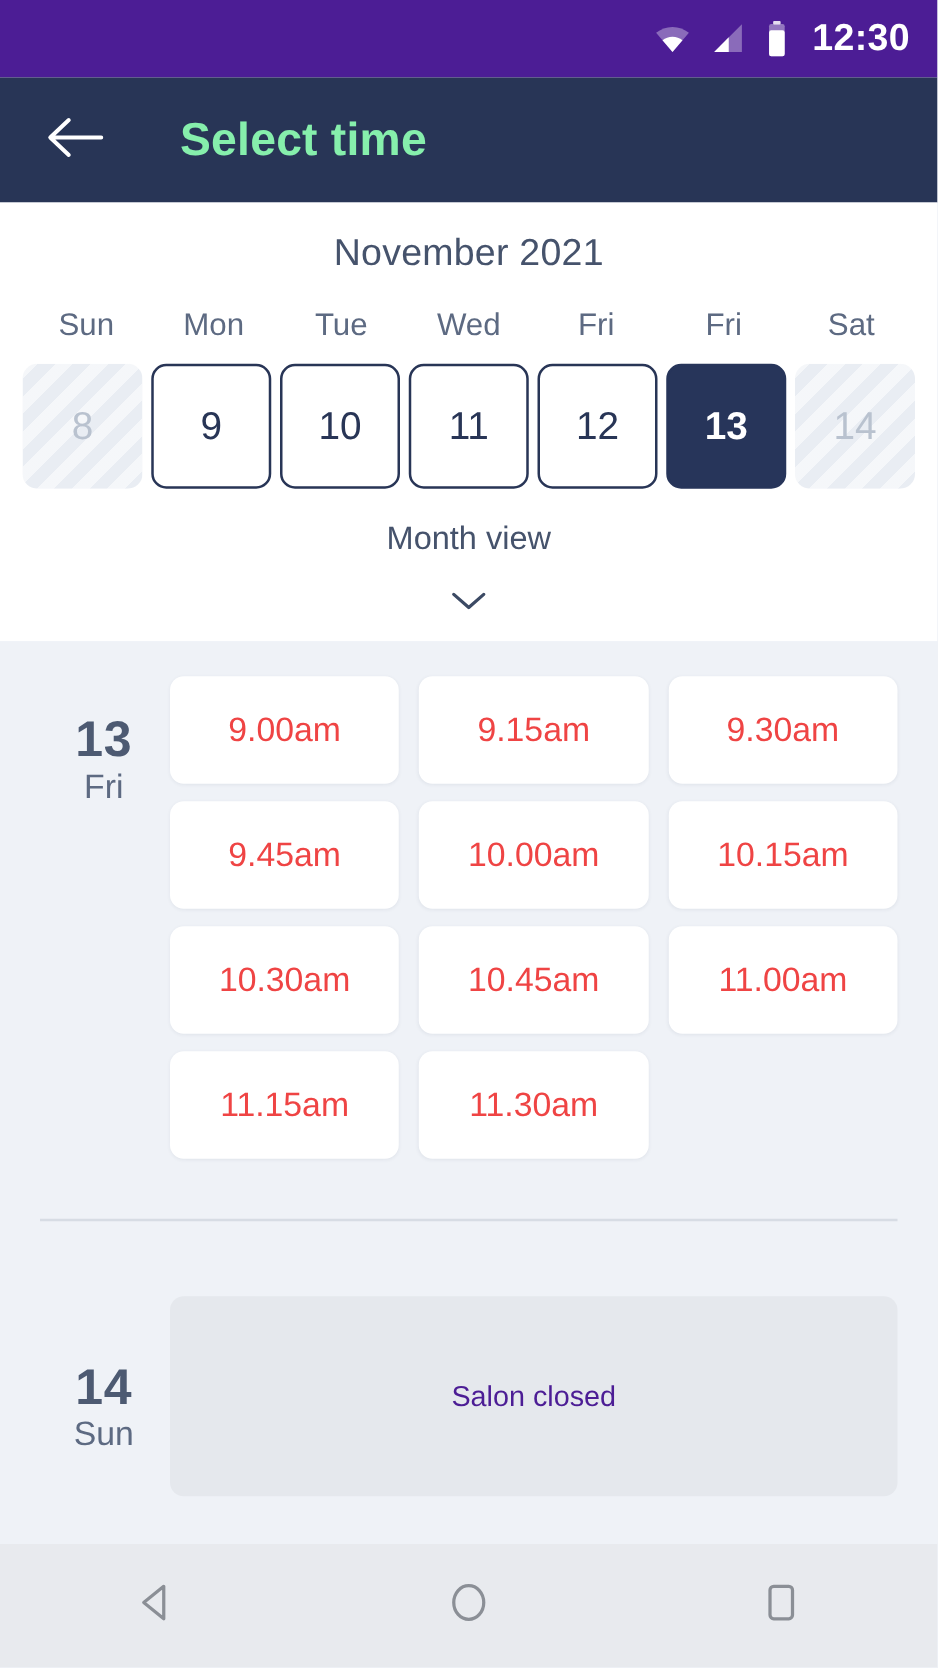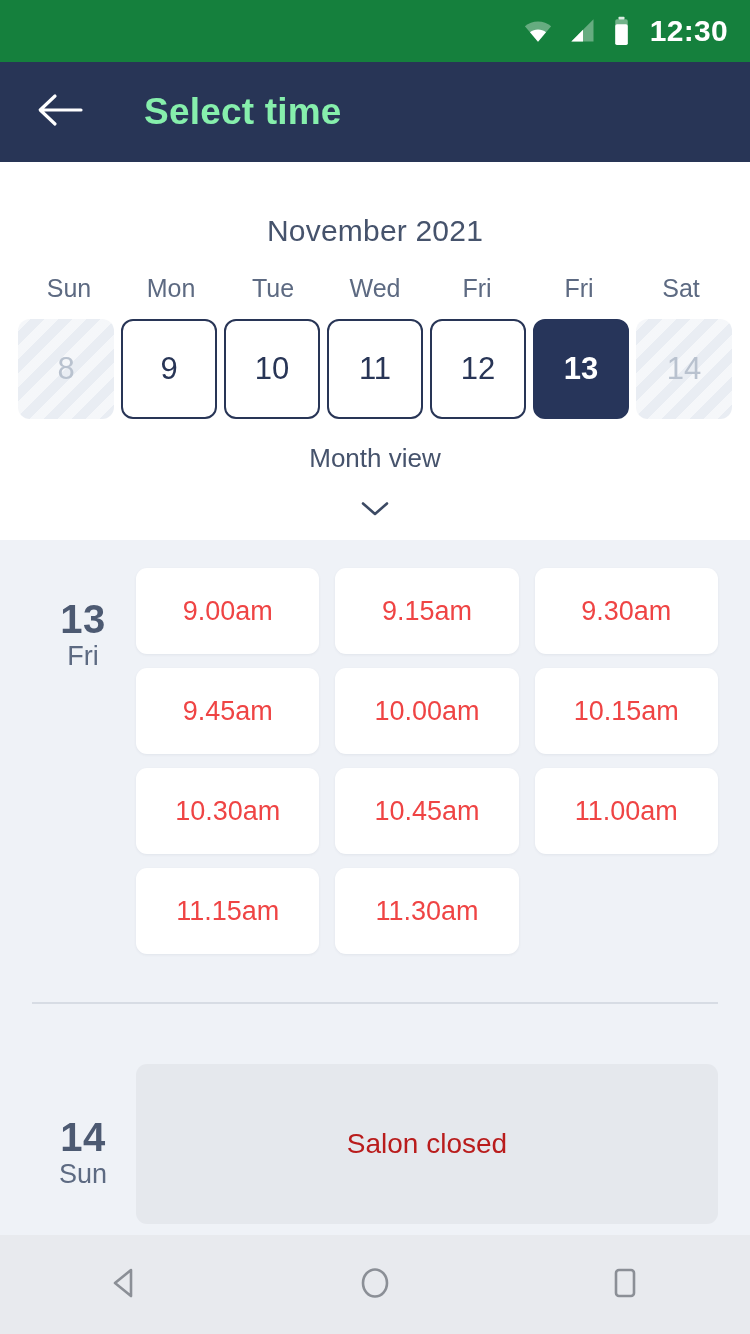--- a/index.html
+++ b/index.html
@@ -20,21 +20,21 @@
     position: relative;
     width: 750px;
     height: 1334px;
     display: flex;
     flex-direction: column;
   }
 
   
   .status-bar {
     height: 62px;
-    background: #15803d;
+    background: #4c1d95;
     display: flex;
     align-items: center;
     justify-content: flex-end;
     padding-right: 22px;
     gap: 16px;
     flex: 0 0 auto;
     padding-left: 24px;
   }
   .status-icon { display: flex; align-items: center; }
   .status-time {
@@ -77,21 +77,20 @@
     padding-top: 24px;
     padding-bottom: 18px;
     flex: 0 0 auto;
   }
   .month-title {
     text-align: center;
     font-size: 30px;
     color: #46536c;
     letter-spacing: 0.2px;
     margin-bottom: 26px;
-    margin-top: 28px;
   }
   .weekday-row {
     display: grid;
     grid-template-columns: repeat(7, 1fr);
     padding: 0 18px;
     margin-bottom: 16px;
   }
   .weekday {
     text-align: center;
     font-size: 25px;
@@ -208,22 +207,22 @@
   }
 
   .closed-panel {
     flex: 1 1 auto;
     background: #e5e8ed;
     border-radius: 11px;
     min-height: 160px;
     display: flex;
     align-items: center;
     justify-content: center;
-    font-size: 28px;
-    color: #b91c1c;
+    font-size: 23px;
+    color: #4c1d95;
     margin-left: 2px;
   }
   .day-block.closed-block { padding-top: 60px; }
   .day-block.closed-block .day-label { padding-top: 52px; }
 
   
   .nav-bar {
     height: 99px;
     background: #e8eaee;
     display: flex;

